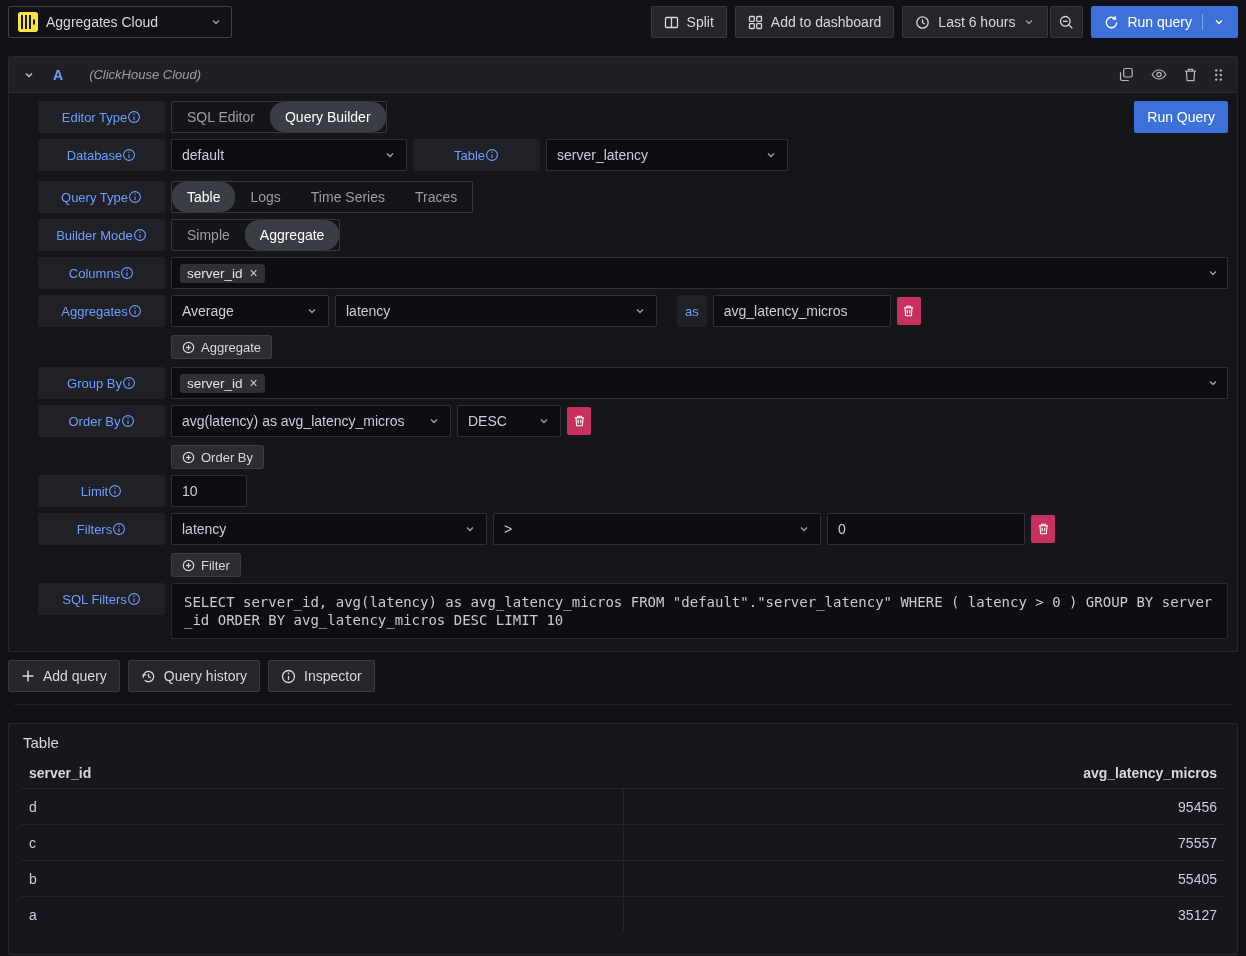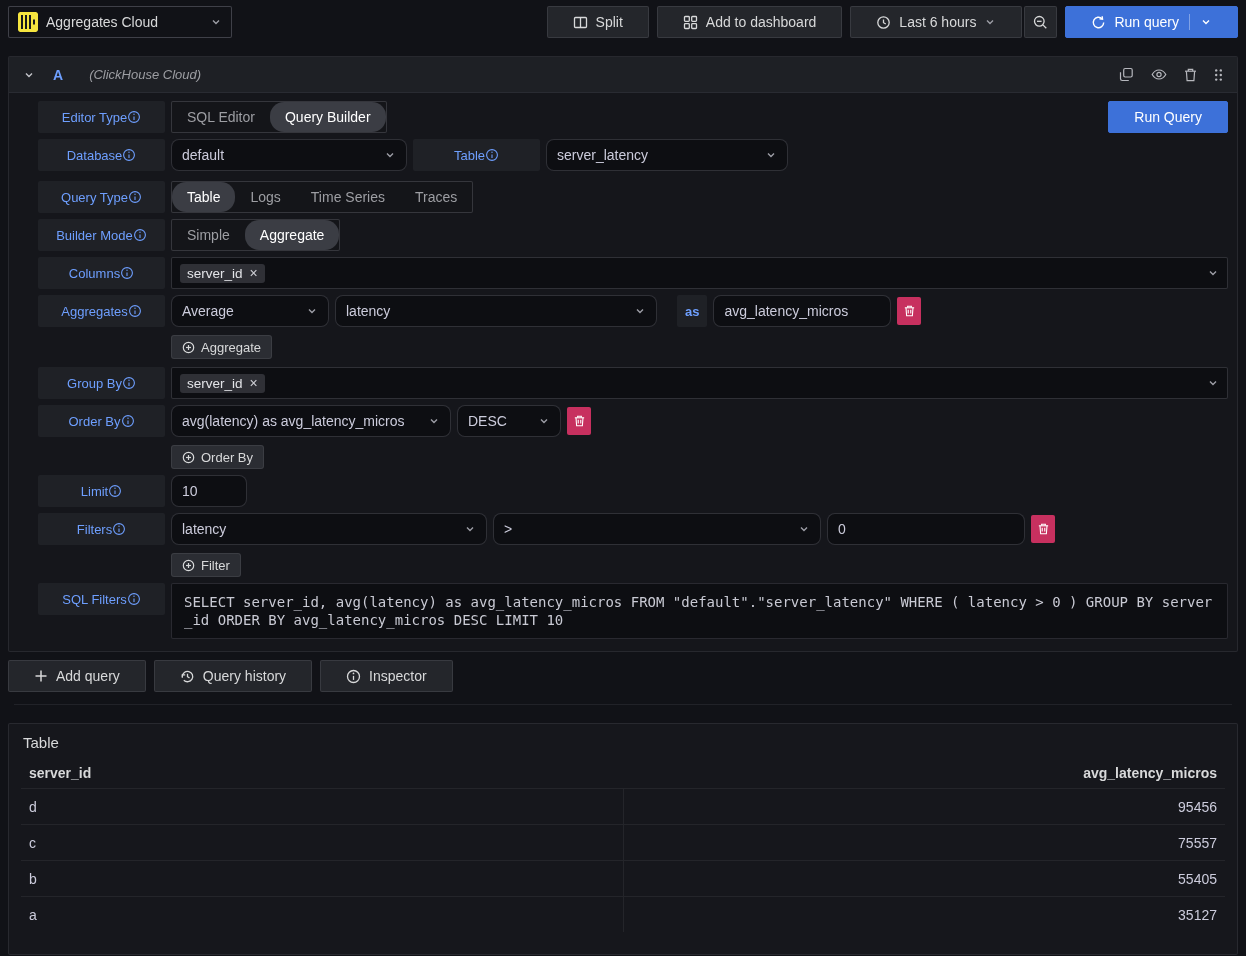--- a/index.html
+++ b/index.html
@@ -17,21 +17,21 @@
   .topbar { height:44px; display:flex; align-items:center; justify-content:space-between; padding:0 8px; }
   .ds-picker {
     width:224px; height:32px; display:flex; align-items:center; gap:8px;
     border:1px solid rgba(204,204,220,0.25); border-radius:2px; padding:0 9px;
     cursor:pointer; background:#111217;
   }
   .ds-picker .name { flex:1; font-size:14px; color:#d8d9da; white-space:nowrap; overflow:hidden; }
   .ds-logo { width:20px; height:20px; border-radius:2px; }
   .topbar-right { display:flex; align-items:center; gap:8px; }
   .btn {
-    height:32px; display:inline-flex; align-items:center; gap:8px; padding:0 25px;
+    height:32px; display:inline-flex; align-items:center; gap:8px; padding:0 12px;
     border-radius:2px; font-size:14px; font-weight:500; color:#d8d9da; cursor:pointer;
     border:1px solid rgba(204,204,220,0.12); background:#24262b; white-space:nowrap;
   }
   .btn-icononly { padding:0 8px; }
   .btn-primary { background:#3d71d9; border-color:#3d71d9; color:#fff; }
   .btn-group { display:flex; gap:2px; }
   .vdiv { width:1px; height:16px; background:rgba(255,255,255,0.35); margin:0 2px; }
   .muted-icon { color:#c3c4ca; }
 
   
@@ -49,21 +49,21 @@
   .query-body { padding:8px 9px 12px 29px; }
   .field-row { display:flex; align-items:flex-start; gap:6px; }
   .field-row + .field-row { margin-top:6px; }
   .inline-label {
     width:127px; min-width:127px; height:32px; background:#1f2126; border-radius:2px;
     color:#6e9fff; font-weight:500; display:flex; align-items:center;
     justify-content:center; padding:0 9px;
   }
   .select, .text-input {
     height:32px; background:#0d0e12; border:1px solid rgba(204,204,220,0.18);
-    border-radius:8px; display:flex; align-items:center; padding:0 10px;
+    border-radius:2px; display:flex; align-items:center; padding:0 10px;
     color:#ccccdc; font-size:14px; cursor:pointer; gap:8px;
   }
   .select .val { flex:1; white-space:nowrap; overflow:hidden; }
   .select .chev { color:#9d9ea6; }
   .text-input { cursor:text; }
   .radio-group {
     display:flex; height:32px; border:1px solid rgba(204,204,220,0.18);
     border-radius:2px; background:#141519; overflow:hidden;
   }
   .radio-option {
@@ -75,21 +75,21 @@
     flex:1; height:32px; background:#0d0e12; border:1px solid rgba(204,204,220,0.18);
     border-radius:2px; display:flex; align-items:center; padding:0 8px; cursor:pointer;
   }
   .multiselect .chev { margin-left:auto; color:#9d9ea6; }
   .chip {
     background:rgba(204,204,220,0.18); border-radius:3px; padding:2px 7px;
     display:inline-flex; align-items:center; gap:7px; font-size:13.5px; color:#e3e4e8;
   }
   .chip .x { cursor:pointer; color:#cfd0d6; font-size:14px; line-height:1; }
   .kw-label {
-    height:32px; background:#1f2126; border-radius:2px; color:#6e9fff; font-weight:700;
+    height:32px; background:#1f2126; border-radius:2px; color:#6e9fff; font-weight:400;
     display:flex; align-items:center; padding:0 8px; font-size:13px;
   }
   .btn-danger {
     width:24px; height:28px; margin-top:2px; background:#c7305f; border:none; border-radius:2px;
     color:#fff; display:flex; align-items:center; justify-content:center; cursor:pointer;
   }
   .btn-add {
     height:24px; display:inline-flex; align-items:center; gap:6px; padding:0 10px;
     background:#2b2d33; border:1px solid rgba(204,204,220,0.10); border-radius:3px;
     color:#d8d9da; font-size:13px; font-weight:500; cursor:pointer;

